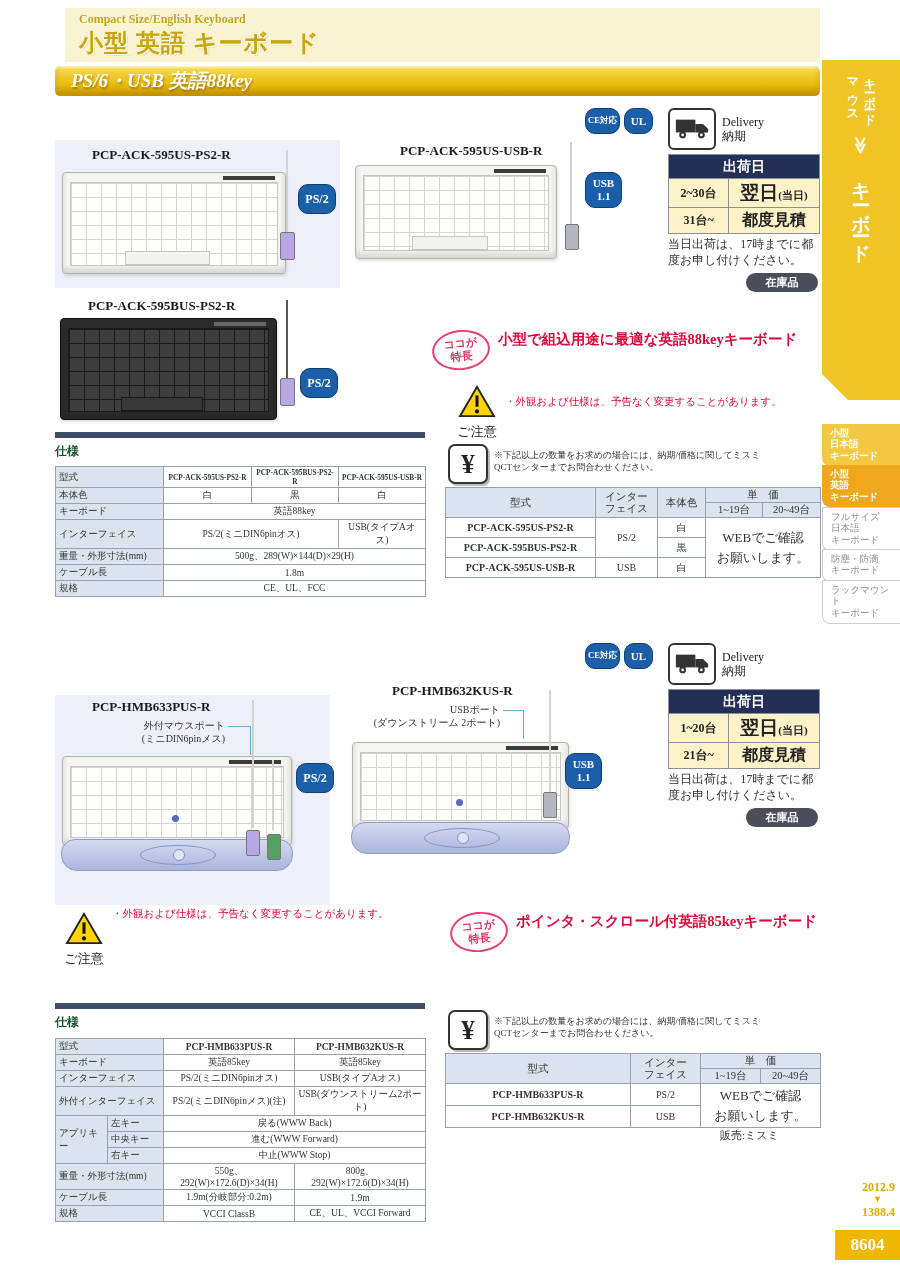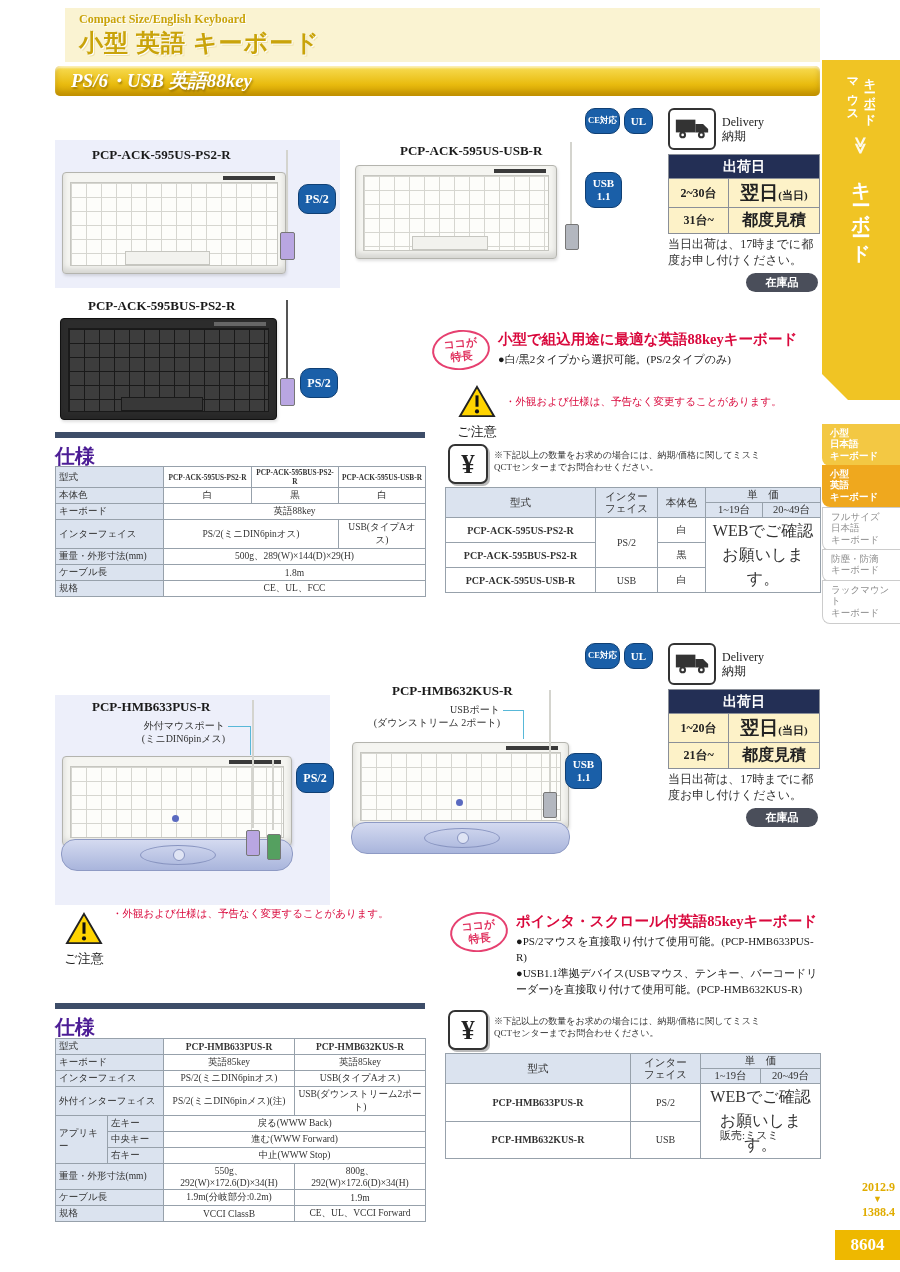--- a/index.html
+++ b/index.html
@@ -69,38 +69,38 @@
   .feat-badge{width:54px;height:36px;border:2.5px solid #e64070;border-radius:50%;color:#e0325f;font-size:11px;font-weight:bold;
               display:flex;align-items:center;justify-content:center;text-align:center;line-height:1.15;background:#fff;transform:rotate(-6deg);}
   .feat-head{color:#d9083c;font-size:14.5px;font-weight:bold;}
   .feat-bullets{font-size:11px;color:#1a1a1a;line-height:1.45;}
   .warn-label{font-size:13px;color:#222;}
   .note-red{color:#d9083c;font-size:10.5px;line-height:1.5;}
   .note-blue{color:#2b53a2;font-size:10px;line-height:1.45;}
 
   
   .sec-divider{height:6px;background:#3d4d68;}
-  .spec-title{font-size:20px;font-weight:bold;color:#4c1d95;}
+  .spec-title{font-size:12px;font-weight:bold;color:#14532d;}
   table.spec{border-collapse:collapse;width:370px;table-layout:fixed;font-size:9.5px;}
   table.spec th,table.spec td{border:1px solid #97a1ab;padding:1px 3px;height:14px;box-sizing:border-box;}
   table.spec th{background:#dbe3ef;font-weight:normal;text-align:left;color:#333;}
   table.spec td{background:#fff;text-align:center;color:#333;}
   td.model{color:#1c4fa0;font-weight:bold;font-size:7.3px;padding:1px 1px;}
   td.model2{color:#1c4fa0;font-weight:bold;font-size:9.5px;}
 
   
   .yen-box{width:36px;height:36px;border:2.5px solid #333;border-radius:7px;background:#fff;display:flex;align-items:center;justify-content:center;
            font-size:27px;font-weight:bold;color:#222;box-shadow:2px 2px 0 #bbb;}
   .price-note{font-size:9px;color:#333;line-height:1.35;}
   table.price{border-collapse:collapse;table-layout:fixed;font-size:10px;}
   table.price th,table.price td{border:1px solid #97a1ab;padding:1px 3px;box-sizing:border-box;text-align:center;color:#333;}
   table.price th{background:#dbe3ef;font-weight:normal;font-size:10.5px;line-height:1.15;}
   table.price td{background:#fff;}
   td.pmodel{color:#1c4fa0;font-weight:bold;text-align:left;padding-left:4px;font-size:10px;}
-  td.web{font-size:16px;line-height:1.5;}
+  td.web{font-size:13px;line-height:1.5;}
   .seller{font-size:11px;color:#333;}
 
   
   .callout-text{font-size:10px;color:#333;line-height:1.3;text-align:right;}
   .callout-line{border-top:1.5px solid #58b8d8;border-right:1.5px solid #58b8d8;}
 
   
   .side-top{left:822px;top:60px;width:78px;height:340px;background:#f0c424;
             clip-path:polygon(0 0,100% 0,100% 100%,26px 100%,0 calc(100% - 26px));
             display:flex;flex-direction:column;align-items:center;}
@@ -202,21 +202,20 @@
   <div class="abs cable-dk abs" style="left:286px;top:300px;height:78px;position:absolute;"></div>
   <div class="abs conn conn-ps2" style="left:280px;top:378px;width:13px;height:26px;"></div>
   <div class="abs badge-blue" style="left:300px;top:368px;width:38px;height:30px;font-size:12px;">PS/2</div>
 
   <div class="abs" style="left:432px;top:330px;width:390px;">
     <div style="display:flex;gap:8px;">
       <div class="feat-badge pre">ココが
 特長</div>
       <div>
         <div class="feat-head">小型で組込用途に最適な英語88keyキーボード</div>
-        <div class="feat-bullets pre" style="margin-top:3px;">●白/黒2タイプから選択可能。(PS/2タイプのみ)</div>
       </div>
     </div>
   </div>
 
   <div class="abs" style="left:455px;top:385px;width:44px;text-align:center;">
     <svg width="40" height="34" viewBox="0 0 40 36">
         <polygon points="20,2 38,33 2,33" fill="#ffd400" stroke="#222" stroke-width="2"></polygon>
         <rect x="18.4" y="11" width="3.2" height="12" fill="#111"></rect>
         <circle cx="20" cy="28" r="2.2" fill="#111"></circle>
       </svg>
@@ -403,22 +402,20 @@
   <div class="abs" style="left:112px;top:906px;width:330px;">
     <div class="note-red">・外観および仕様は、予告なく変更することがあります。</div>
   </div>
 
   <div class="abs" style="left:450px;top:912px;width:372px;">
     <div style="display:flex;gap:8px;">
       <div class="feat-badge pre" style="flex:none;">ココが
 特長</div>
       <div>
         <div class="feat-head">ポインタ・スクロール付英語85keyキーボード</div>
-        <div class="feat-bullets pre" style="margin-top:3px;">●PS/2マウスを直接取り付けて使用可能。(PCP-HMB633PUS-R)
-●USB1.1準拠デバイス(USBマウス、テンキー、バーコードリーダー)を直接取り付けて使用可能。(PCP-HMB632KUS-R)</div>
       </div>
     </div>
   </div>
 
   <div class="abs sec-divider" style="left:55px;top:1003px;width:370px;"></div>
   <div class="abs spec-title" style="left:55px;top:1014px;">仕様</div>
   <table class="abs spec" style="left:55px;top:1038px;">
     <colgroup>
         <col style="width:52px">
         <col style="width:56px">

